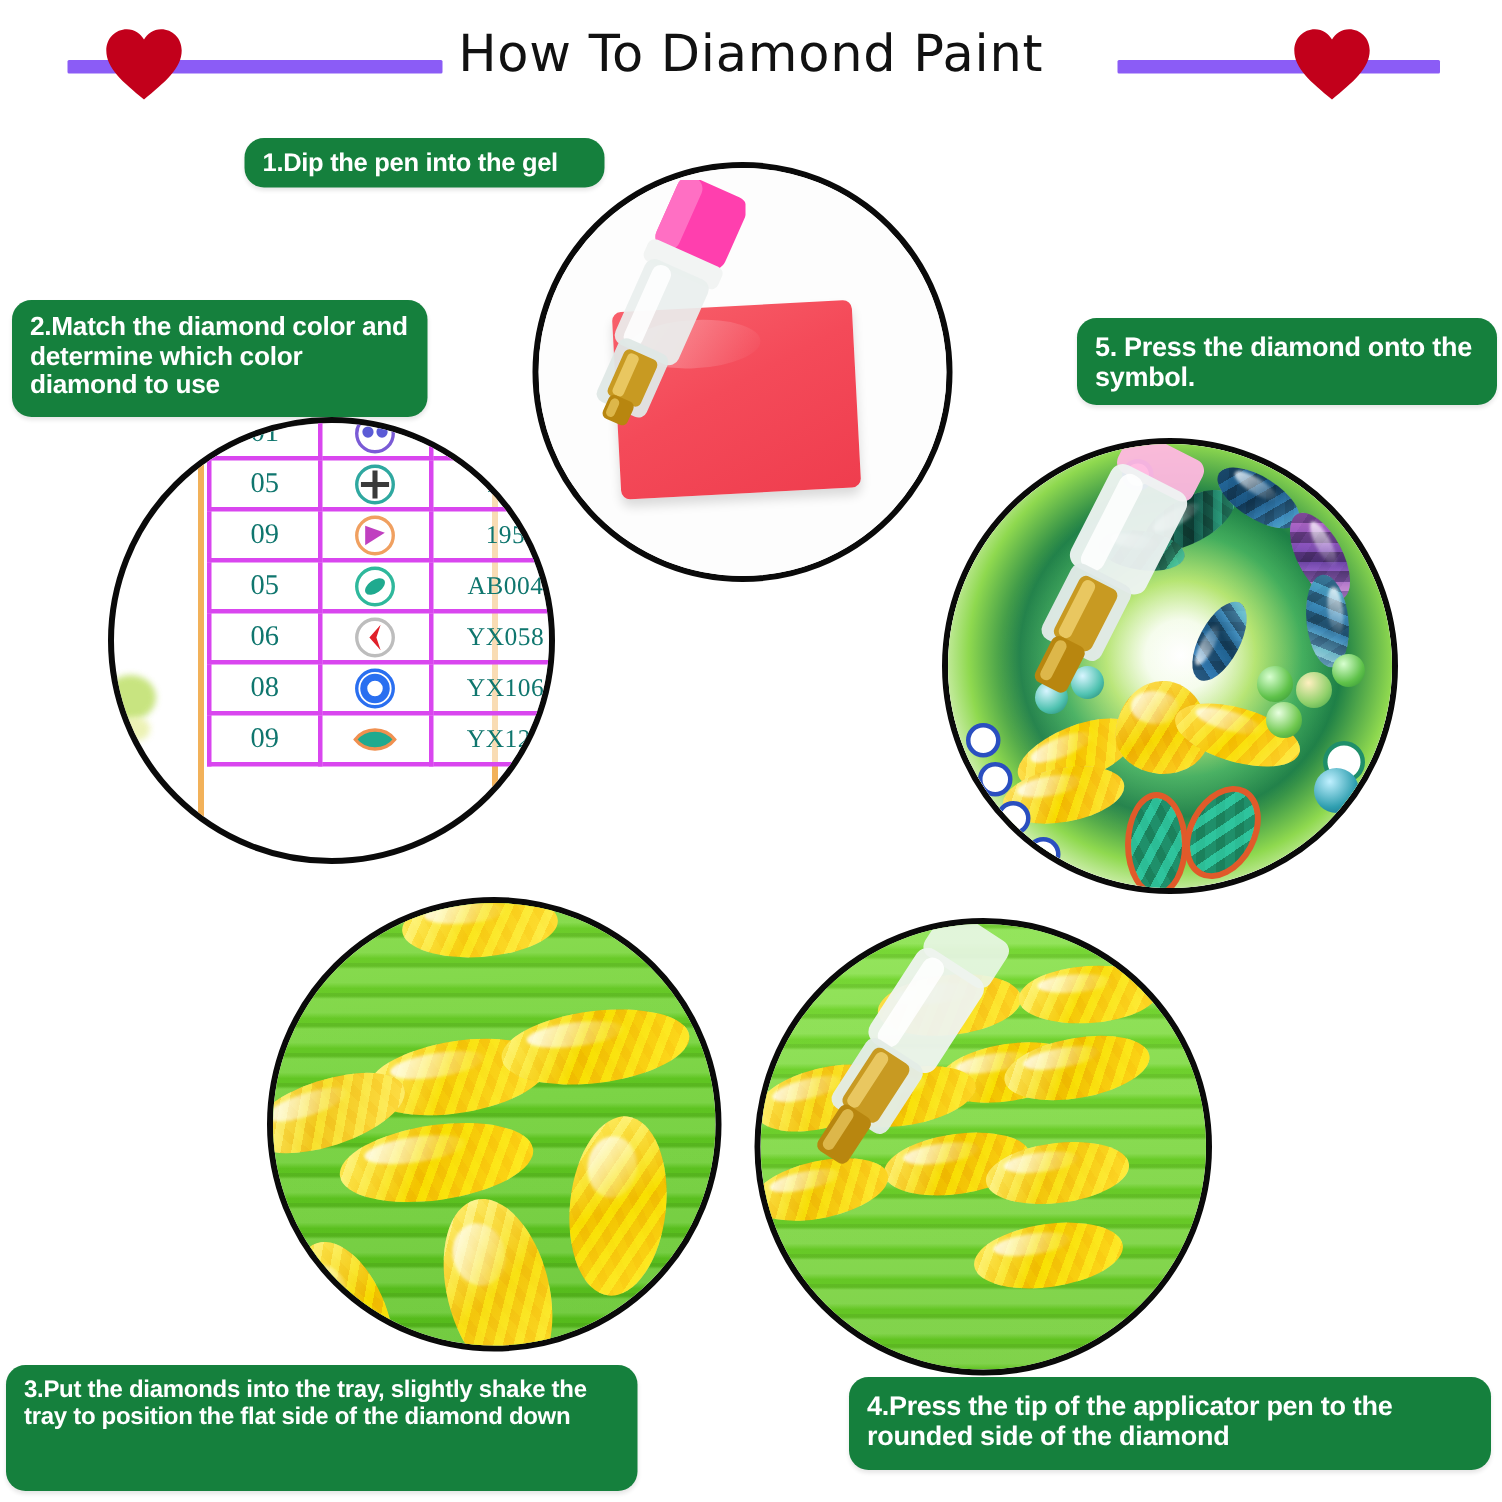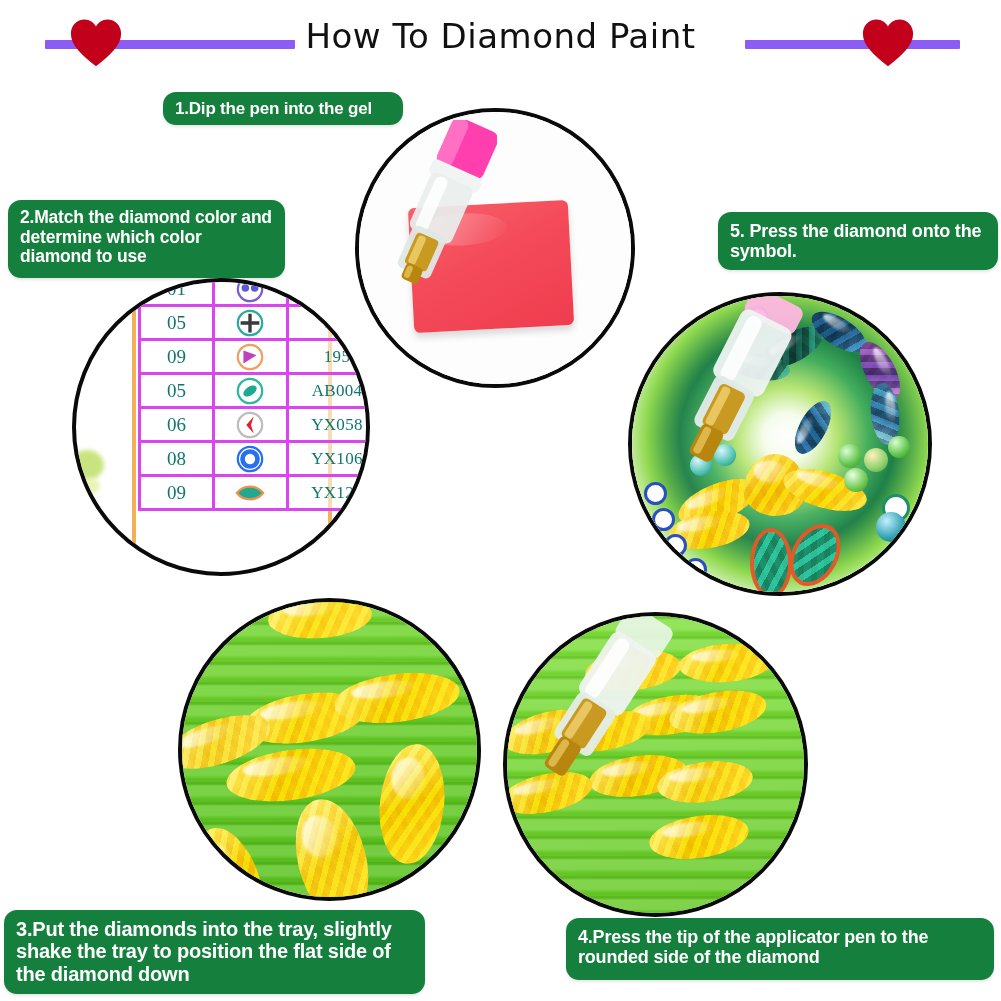--- a/index.html
+++ b/index.html
@@ -28,21 +28,21 @@
   
   .label{
     position:absolute;background:#15803d;color:#fff;border-radius:13px;
     font-weight:bold;line-height:1.12;padding:6px 12px;box-sizing:border-box;
     font-family:"Liberation Sans", sans-serif;letter-spacing:-.2px;
     box-shadow:0 2px 3px rgba(0,0,0,.10);
   }
   #label-1{left:163px;top:92px;width:240px;height:33px;font-size:17px;padding-top:7px;}
   #label-2{left:8px;top:200px;width:277px;height:78px;font-size:17.5px;padding-top:8px;}
   #label-5{left:718px;top:212px;width:280px;height:58px;font-size:18px;padding-top:9px;}
-  #label-3{left:4px;top:910px;width:421px;height:84px;font-size:20px;padding-top:8px;}
+  #label-3{left:4px;top:910px;width:421px;height:84px;font-size:16px;padding-top:8px;}
   #label-4{left:566px;top:918px;width:428px;height:62px;font-size:18px;padding-top:9px;}
 
   
   .bubble{position:absolute;border-radius:50%;border:4px solid #0a0a0a;overflow:hidden;background:#fff;}
   #bubble-1{left:355px;top:108px;width:272px;height:272px;}
   #bubble-2{left:72px;top:278px;width:290px;height:290px;}
   #bubble-5{left:628px;top:292px;width:296px;height:296px;}
   #bubble-3{left:178px;top:598px;width:295px;height:295px;}
   #bubble-4{left:503px;top:612px;width:297px;height:297px;}
   .inner{position:absolute;inset:0;}

